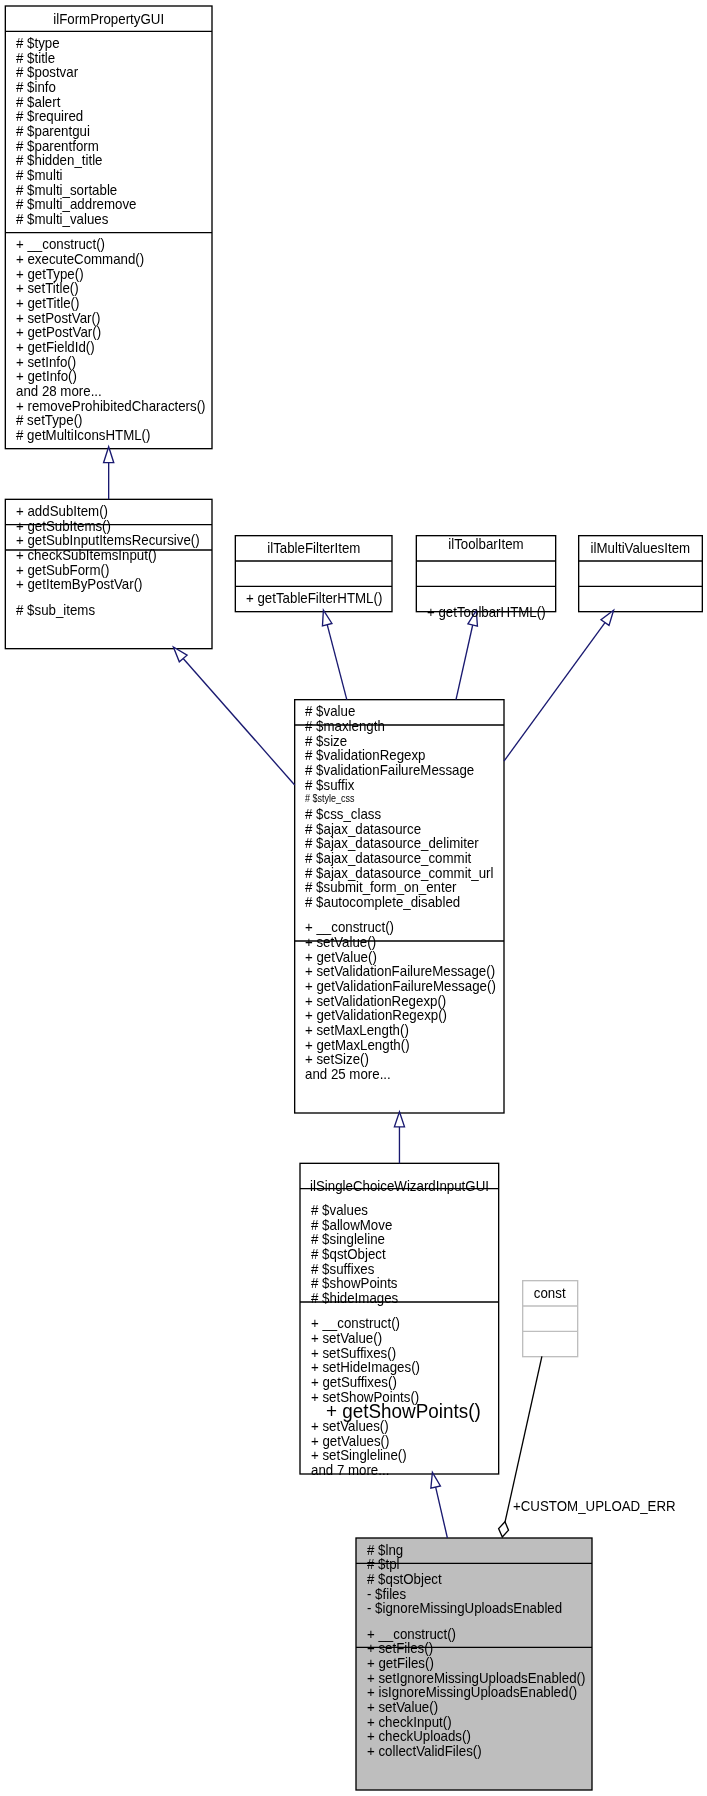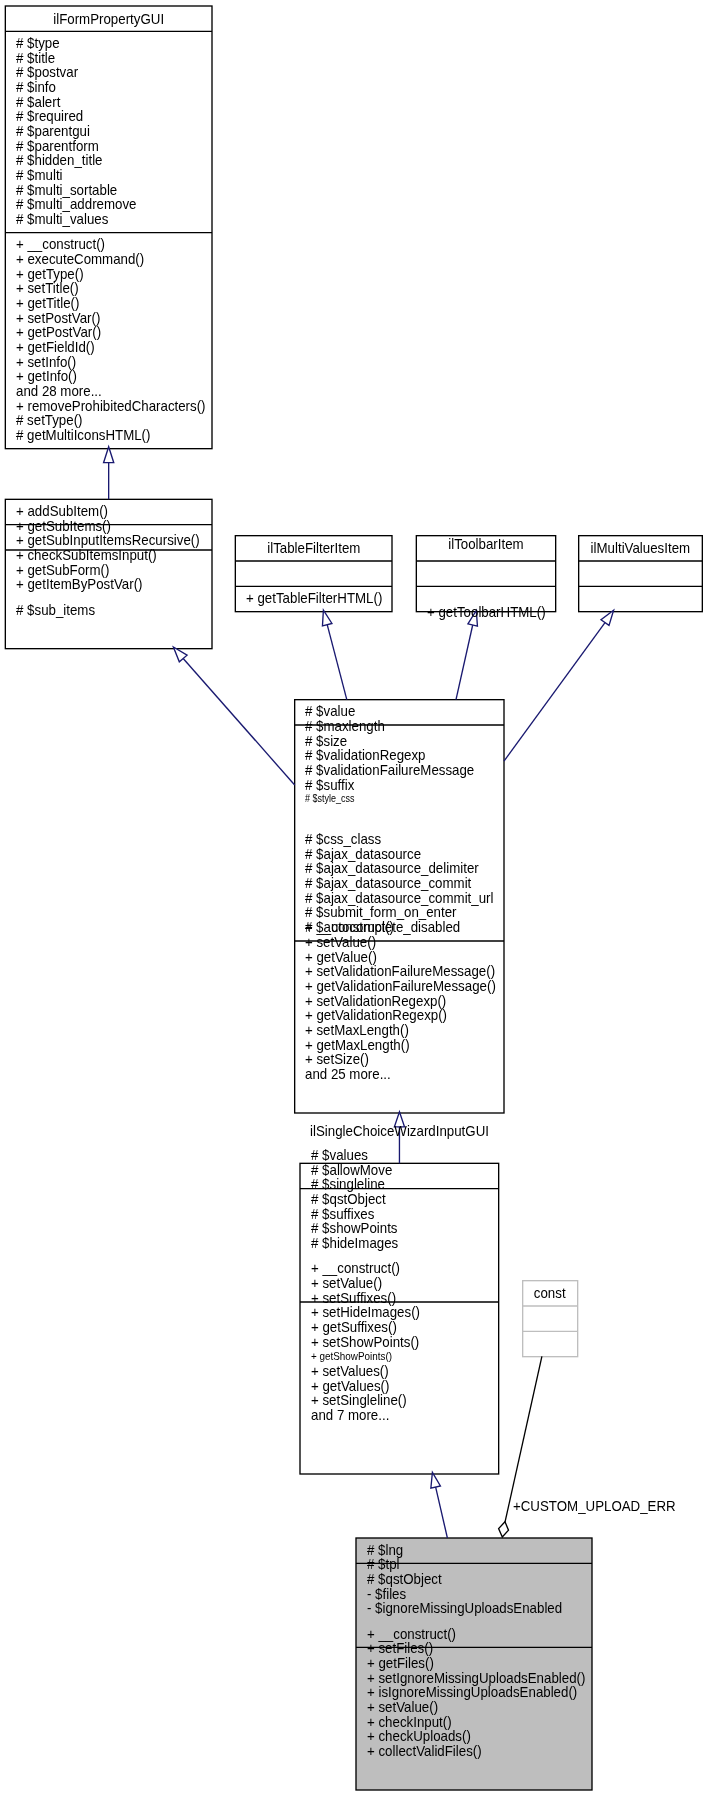--- a/index.html
+++ b/index.html
@@ -169,21 +169,21 @@
     </div>
     <div class="uml" style="left: 294.667px; top: 699.667px; width: 209.333px;">
       <div class="sec" style="height: 216px; padding-top: 4.7px;">
         <div class="row" style="font-size: 14.8px;"><span class="sx" style="transform: scaleX(0.8986);"># $value</span></div>
         <div class="row" style="font-size: 14.8px;"><span class="sx" style="transform: scaleX(0.8986);"># $maxlength</span></div>
         <div class="row" style="font-size: 14.8px;"><span class="sx" style="transform: scaleX(0.8986);"># $size</span></div>
         <div class="row" style="font-size: 14.8px;"><span class="sx" style="transform: scaleX(0.8986);"># $validationRegexp</span></div>
         <div class="row" style="font-size: 14.8px;"><span class="sx" style="transform: scaleX(0.8986);"># $validationFailureMessage</span></div>
         <div class="row" style="font-size: 14.8px;"><span class="sx" style="transform: scaleX(0.8986);"># $suffix</span></div>
         <div class="row" style="font-size: 10px;"><span class="sx" style="transform: scaleX(0.8986);"># $style_css</span></div>
-        <div class="row" style="font-size: 14.8px; margin-top: 25px;"><span class="sx" style="transform: scaleX(0.8986);"># $css_class</span></div>
+        <div class="row" style="font-size: 14.8px;"><span class="sx" style="transform: scaleX(0.8986);"># $css_class</span></div>
         <div class="row" style="font-size: 14.8px;"><span class="sx" style="transform: scaleX(0.8986);"># $ajax_datasource</span></div>
         <div class="row" style="font-size: 14.8px;"><span class="sx" style="transform: scaleX(0.8986);"># $ajax_datasource_delimiter</span></div>
         <div class="row" style="font-size: 14.8px;"><span class="sx" style="transform: scaleX(0.8986);"># $ajax_datasource_commit</span></div>
         <div class="row" style="font-size: 14.8px;"><span class="sx" style="transform: scaleX(0.8986);"># $ajax_datasource_commit_url</span></div>
         <div class="row" style="font-size: 14.8px;"><span class="sx" style="transform: scaleX(0.8986);"># $submit_form_on_enter</span></div>
         <div class="row" style="font-size: 14.8px;"><span class="sx" style="transform: scaleX(0.8986);"># $autocomplete_disabled</span></div>
       </div>
       <div class="sec" style="height: 172px; padding-top: 4.7px;">
         <div class="row" style="font-size: 14.8px;"><span class="sx" style="transform: scaleX(0.8986);">+ __construct()</span></div>
         <div class="row" style="font-size: 14.8px;"><span class="sx" style="transform: scaleX(0.8986);">+ setValue()</span></div>
@@ -191,39 +191,39 @@
         <div class="row" style="font-size: 14.8px;"><span class="sx" style="transform: scaleX(0.8986);">+ setValidationFailureMessage()</span></div>
         <div class="row" style="font-size: 14.8px;"><span class="sx" style="transform: scaleX(0.8986);">+ getValidationFailureMessage()</span></div>
         <div class="row" style="font-size: 14.8px;"><span class="sx" style="transform: scaleX(0.8986);">+ setValidationRegexp()</span></div>
         <div class="row" style="font-size: 14.8px;"><span class="sx" style="transform: scaleX(0.8986);">+ getValidationRegexp()</span></div>
         <div class="row" style="font-size: 14.8px;"><span class="sx" style="transform: scaleX(0.8986);">+ setMaxLength()</span></div>
         <div class="row" style="font-size: 14.8px;"><span class="sx" style="transform: scaleX(0.8986);">+ getMaxLength()</span></div>
         <div class="row" style="font-size: 14.8px;"><span class="sx" style="transform: scaleX(0.8986);">+ setSize()</span></div>
         <div class="row" style="font-size: 14.8px;"><span class="sx" style="transform: scaleX(0.8986);">and 25 more...</span></div>
       </div>
     </div>
-    <div class="uml" style="left: 300px; top: 1118px; width: 198.667px;">
+    <div class="uml" style="left: 300px; top: 1173px; width: 198.667px;">
       <div class="hdr" style="height: 25.3333px; padding-top: 5.5px; line-height: 14.6667px; font-size: 14.8px;"><span class="sx" style="transform: scaleX(0.8986); transform-origin: 50% 50%;">ilSingleChoiceWizardInputGUI</span></div>
       <div class="sec" style="height: 113.334px; padding-top: 4.7px;">
         <div class="row" style="font-size: 14.8px;"><span class="sx" style="transform: scaleX(0.8986);"># $values</span></div>
         <div class="row" style="font-size: 14.8px;"><span class="sx" style="transform: scaleX(0.8986);"># $allowMove</span></div>
         <div class="row" style="font-size: 14.8px;"><span class="sx" style="transform: scaleX(0.8986);"># $singleline</span></div>
         <div class="row" style="font-size: 14.8px;"><span class="sx" style="transform: scaleX(0.8986);"># $qstObject</span></div>
         <div class="row" style="font-size: 14.8px;"><span class="sx" style="transform: scaleX(0.8986);"># $suffixes</span></div>
         <div class="row" style="font-size: 14.8px;"><span class="sx" style="transform: scaleX(0.8986);"># $showPoints</span></div>
         <div class="row" style="font-size: 14.8px;"><span class="sx" style="transform: scaleX(0.8986);"># $hideImages</span></div>
       </div>
       <div class="sec" style="height: 172px; padding-top: 4.7px;">
         <div class="row" style="font-size: 14.8px;"><span class="sx" style="transform: scaleX(0.8986);">+ __construct()</span></div>
         <div class="row" style="font-size: 14.8px;"><span class="sx" style="transform: scaleX(0.8986);">+ setValue()</span></div>
         <div class="row" style="font-size: 14.8px;"><span class="sx" style="transform: scaleX(0.8986);">+ setSuffixes()</span></div>
         <div class="row" style="font-size: 14.8px;"><span class="sx" style="transform: scaleX(0.8986);">+ setHideImages()</span></div>
         <div class="row" style="font-size: 14.8px;"><span class="sx" style="transform: scaleX(0.8986);">+ getSuffixes()</span></div>
         <div class="row" style="font-size: 14.8px;"><span class="sx" style="transform: scaleX(0.8986);">+ setShowPoints()</span></div>
-        <div class="row" style="font-size: 11px;"><span class="sx" style="transform: scaleX(0.8986);">+ getShowPoints()</span></div>
+        <div class="row" style="font-size: 21px; text-align: right;"><span class="sx" style="transform: scaleX(0.8986);">+ getShowPoints()</span></div>
         <div class="row" style="font-size: 14.8px;"><span class="sx" style="transform: scaleX(0.8986);">+ setValues()</span></div>
         <div class="row" style="font-size: 14.8px;"><span class="sx" style="transform: scaleX(0.8986);">+ getValues()</span></div>
         <div class="row" style="font-size: 14.8px;"><span class="sx" style="transform: scaleX(0.8986);">+ setSingleline()</span></div>
         <div class="row" style="font-size: 14.8px;"><span class="sx" style="transform: scaleX(0.8986);">and 7 more...</span></div>
       </div>
     </div>
     <div class="uml" style="left: 522.667px; top: 1280.67px; width: 55px;">
       <div class="hdr" style="height: 25.3333px; padding-top: 5.5px; line-height: 14.6667px; font-size: 14.8px;"><span class="sx" style="transform: scaleX(0.8986); transform-origin: 50% 50%;">const</span></div>
       <div class="sec" style="height: 25.3333px; padding-top: 4.7px;"></div>
       <div class="sec" style="height: 25.3333px; padding-top: 4.7px;"></div>

